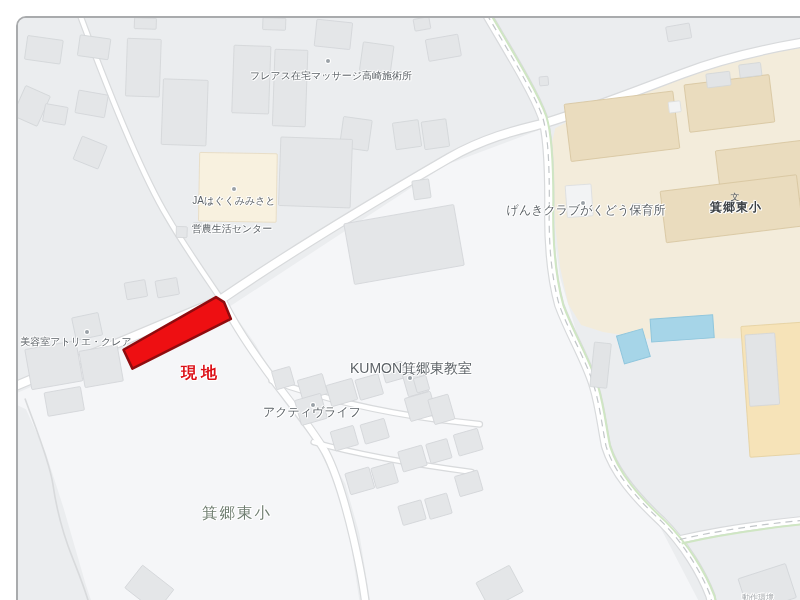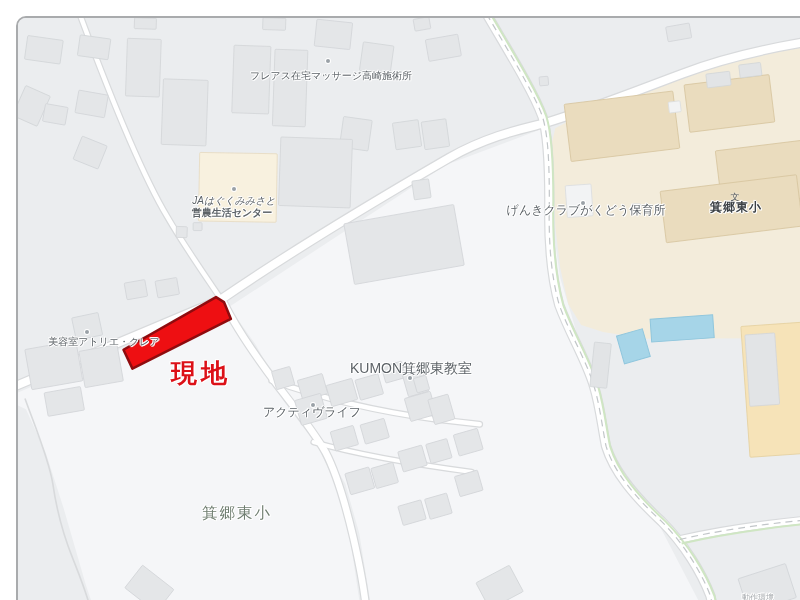--- a/index.html
+++ b/index.html
@@ -112,29 +112,29 @@
       <rect x="551" y="168" width="26" height="32" rx="1" fill="#f2f3f4" stroke="#dbdddf" stroke-width="0.8" transform="rotate(-4 564 184)"></rect>
       <rect x="617" y="187" width="9" height="7" rx="1" fill="#f2f3f4" stroke="#dbdddf" stroke-width="0.8" transform="rotate(0 621.5 190.5)"></rect>
       <rect x="629" y="189" width="8" height="6" rx="1" fill="#f2f3f4" stroke="#dbdddf" stroke-width="0.8" transform="rotate(0 633 192)"></rect>
       <rect x="577" y="327" width="17" height="45" rx="1" fill="#e2e4e6" stroke="#d3d6d8" stroke-width="0.8" transform="rotate(6 585.5 349.5)"></rect>
       <rect x="731" y="308" width="69" height="132" rx="1" fill="#f6e3b8" stroke="#e4cf9d" stroke-width="0.8" transform="rotate(-4 765.5 374)"></rect>
       <rect x="733" y="318" width="30" height="72" rx="1" fill="#e2e4e6" stroke="#d3d6d8" stroke-width="0.8" transform="rotate(-4 748 354)"></rect>
       <polygon points="106,334 199,281 207,286 214,303 115,353" fill="#ee0f12" stroke="#8f0b0e" stroke-width="2.5" stroke-linejoin="round"></polygon>
     </svg>
   <div id="labels">
       <div class="lbl" style="left: 313px; top: 57px; font-size: 10px; color: rgb(92, 98, 103); font-weight: normal; letter-spacing: 0px;">フレアス在宅マッサージ高崎施術所</div>
-      <div class="lbl" style="left: 216px; top: 182px; font-size: 10px; color: rgb(92, 98, 103); font-weight: normal; letter-spacing: 0px; font-style: italic;">JAはぐくみみさと</div>
-      <div class="lbl" style="left: 214px; top: 194px; font-size: 10px; color: rgb(92, 98, 103); font-weight: bold; letter-spacing: 0px;">営農生活センター</div>
+      <div class="lbl" style="left: 216px; top: 182px; font-size: 10px; color: rgb(92, 98, 103); font-weight: normal; letter-spacing: 0px;">JAはぐくみみさと</div>
+      <div class="lbl" style="left: 214px; top: 210px; font-size: 10px; color: rgb(92, 98, 103); font-weight: normal; letter-spacing: 0px;">営農生活センター</div>
       <div class="lbl" style="left: 568px; top: 193px; font-size: 12px; color: rgb(92, 98, 103); font-weight: normal; letter-spacing: 0px;">げんきクラブがくどう保育所</div>
       <div class="lbl" style="left: 718px; top: 190px; font-size: 12px; color: rgb(59, 64, 69); font-weight: bold; letter-spacing: 1px;">箕郷東小</div>
-      <div class="lbl" style="left: 86px; top: 323px; font-size: 10px; color: rgb(92, 98, 103); font-weight: normal; letter-spacing: 0px; text-align: right;">美容室アトリエ・クレア</div>
+      <div class="lbl" style="left: 58px; top: 323px; font-size: 10px; color: rgb(92, 98, 103); font-weight: normal; letter-spacing: 0px; text-align: right;">美容室アトリエ・クレア</div>
       <div class="lbl" style="left: 393px; top: 351px; font-size: 14px; color: rgb(92, 98, 103); font-weight: normal; letter-spacing: 0px;">KUMON箕郷東教室</div>
       <div class="lbl" style="left: 294px; top: 395px; font-size: 12px; color: rgb(92, 98, 103); font-weight: normal; letter-spacing: 0px;">アクティヴライフ</div>
       <div class="lbl" style="left: 219px; top: 495px; font-size: 15.5px; color: rgb(111, 126, 112); font-weight: normal; letter-spacing: 2px;">箕郷東小</div>
-      <div class="lbl" style="left: 183px; top: 355px; font-size: 26px; color: rgb(220, 17, 24); font-weight: 900; letter-spacing: 4px;">現地</div>
+      <div class="lbl" style="left: 183px; top: 355px; font-size: 16px; color: rgb(220, 17, 24); font-weight: 900; letter-spacing: 4px;">現地</div>
       <div class="lbl" style="left: 740px; top: 580px; font-size: 8px; color: rgb(166, 170, 173); font-weight: normal; letter-spacing: 0px;">動作環境</div>
       <div class="dot" style="left: 310px; top: 43px;"></div>
       <div class="dot" style="left: 216px; top: 171px;"></div>
       <div class="dot" style="left: 565px; top: 185px;"></div>
       <div class="dot" style="left: 69px; top: 314px;"></div>
       <div class="dot" style="left: 392px; top: 360px;"></div>
       <div class="dot" style="left: 295px; top: 387px;"></div>
       <div class="glyph" style="left: 717px; top: 179px; font-size: 9px; color: rgb(74, 80, 86);">文</div>
       <div class="lamp" style="left: 786px; top: 489px;">
         <span class="head"></span>

